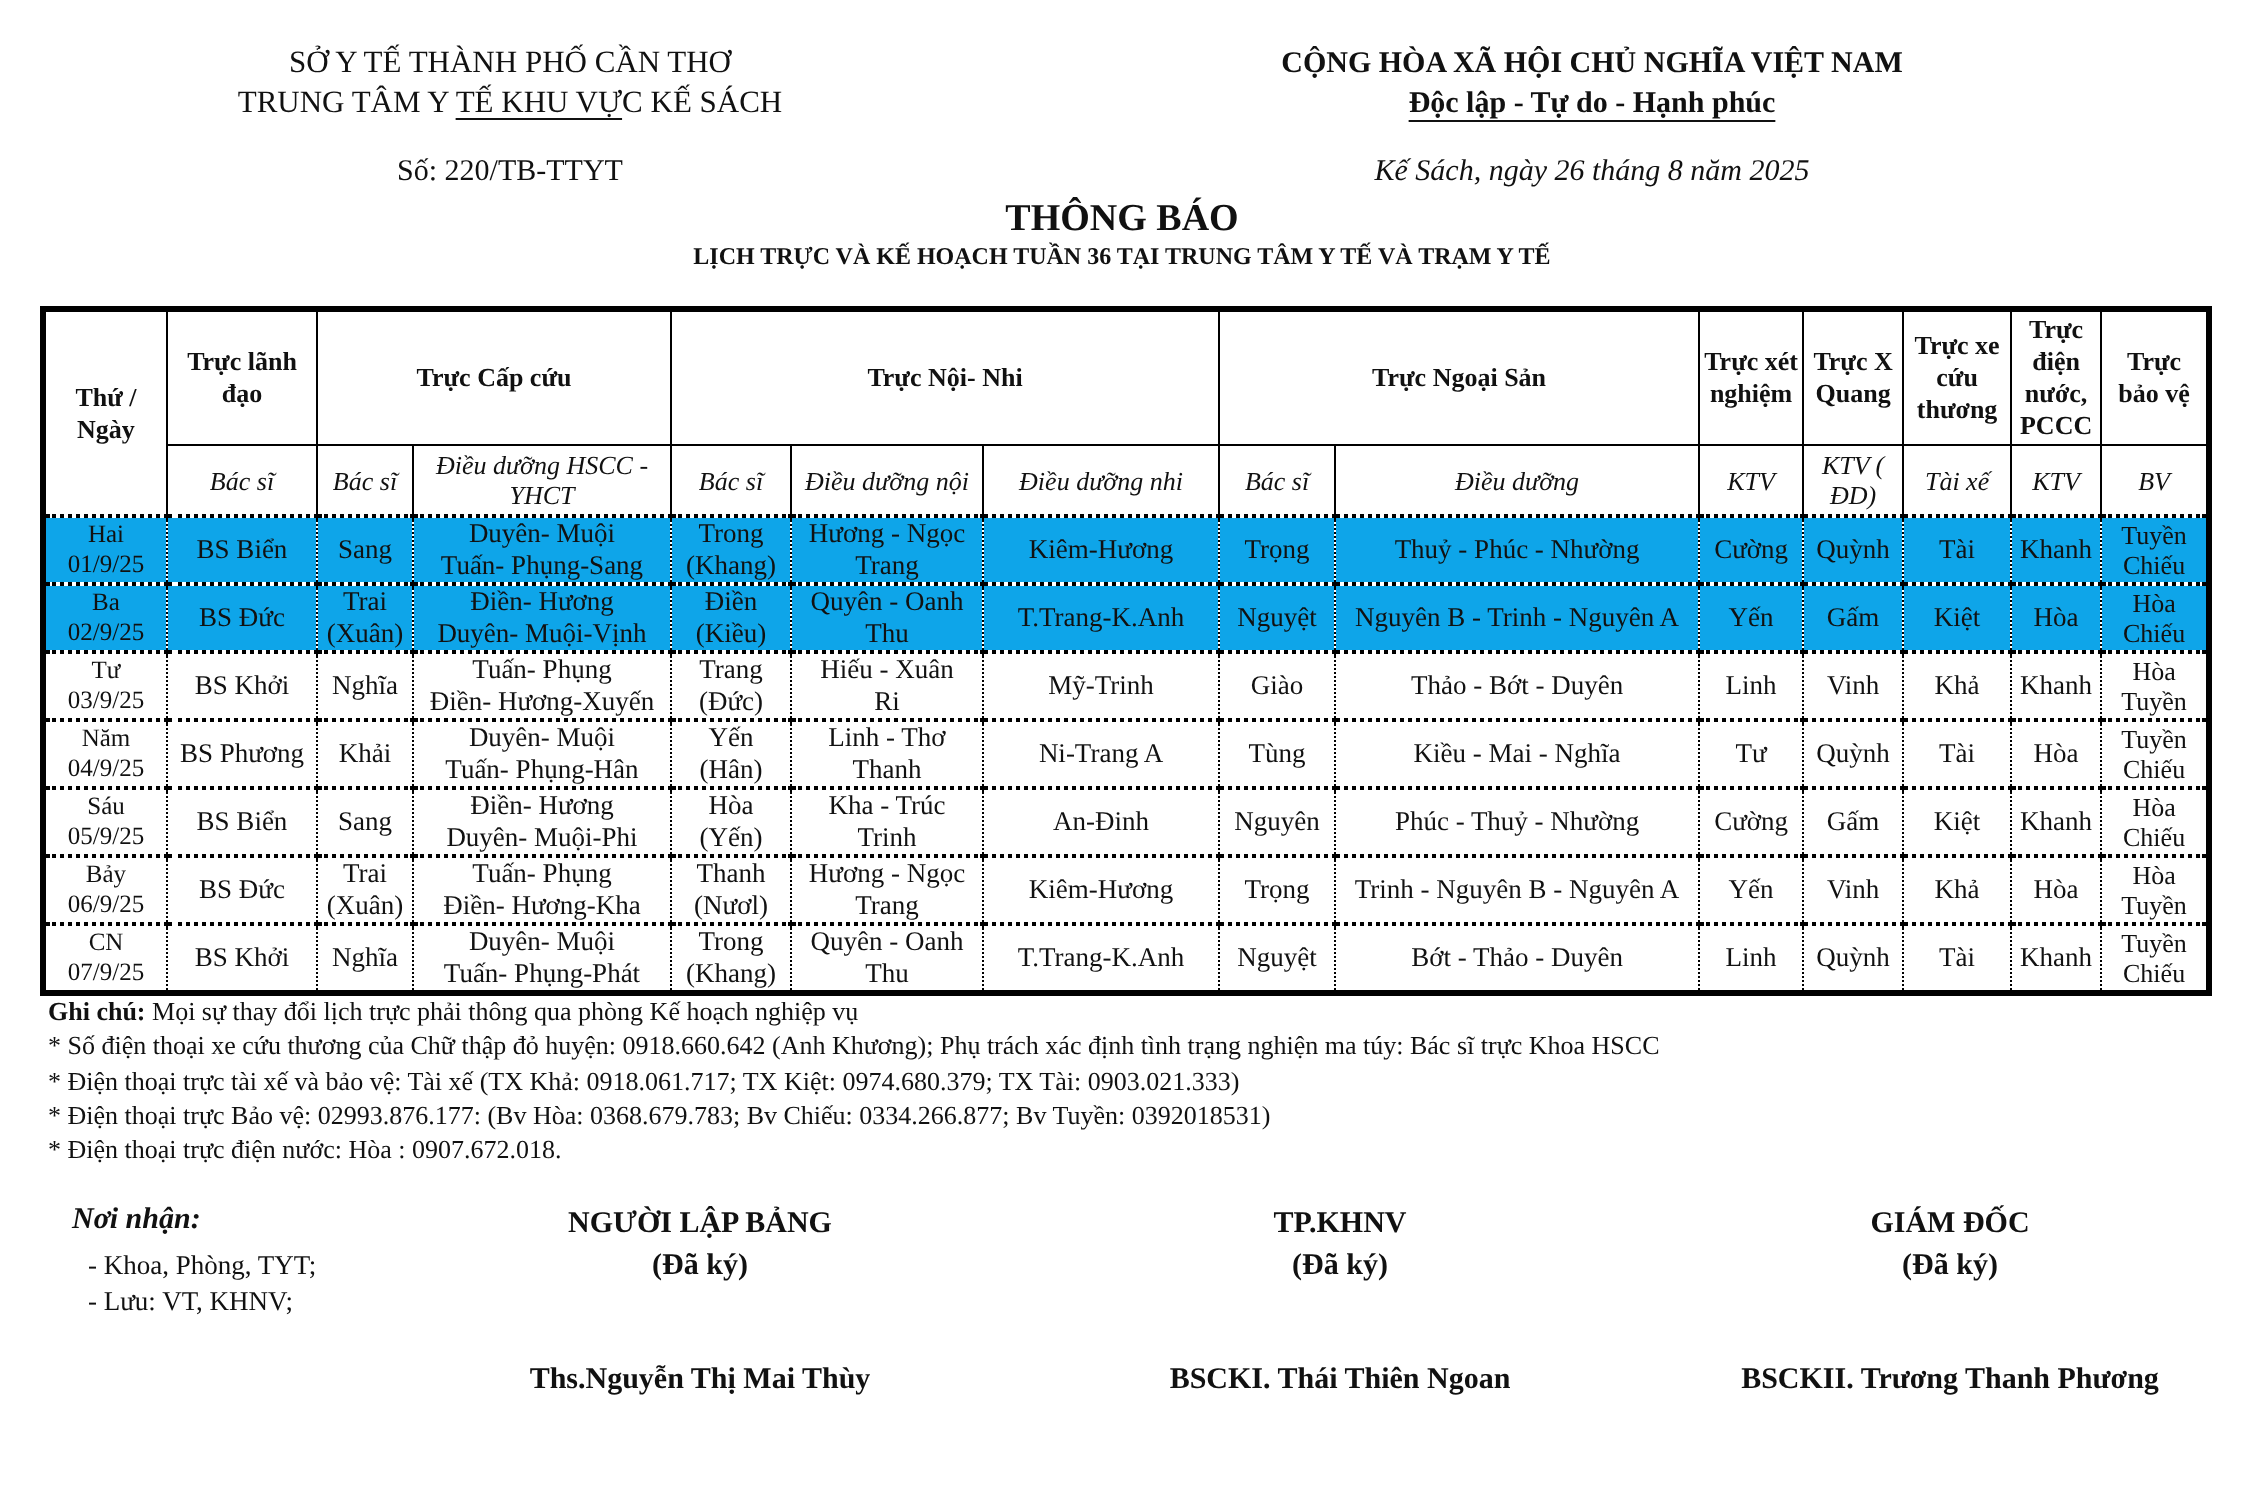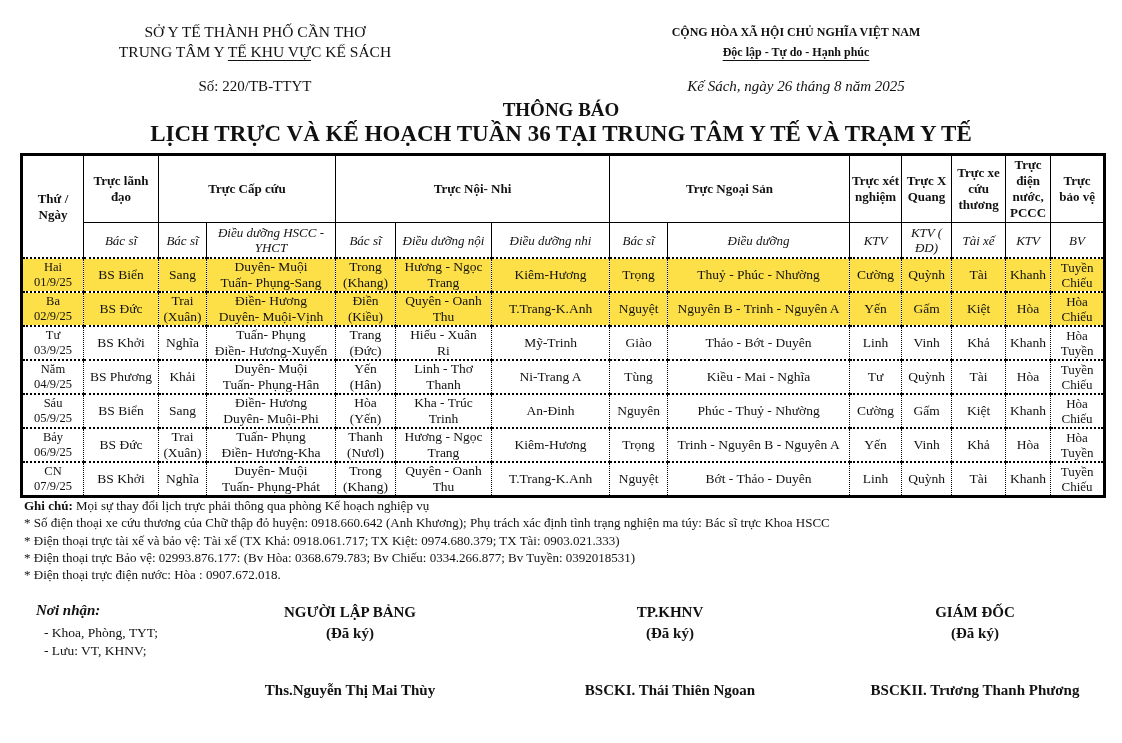--- a/index.html
+++ b/index.html
@@ -2,38 +2,38 @@
 <html><head>
 <meta charset="utf-8">
 <style>
   html, body { margin:0; padding:0; background:#ffffff; }
   body { width:1122px; height:743px; position:relative; overflow:hidden;
          font-family:"Liberation Serif", "DejaVu Serif", serif; color:#111; }
   .abs { position:absolute; }
 
   .hdr-left { left:60px; top:22px; width:390px; text-align:center; font-size:15.5px; font-weight:normal; line-height:20px; }
   .hdr-left .ul { text-decoration:underline; text-underline-offset:3px; }
-  .hdr-right { left:596px; top:22px; width:400px; text-align:center; font-size:12px; font-weight:bold; line-height:20px; }
+  .hdr-right { left:596px; top:22px; width:400px; text-align:center; font-size:15px; font-weight:bold; line-height:20px; }
   .hdr-right .ul { text-decoration:underline; text-underline-offset:4px;text-align:right; }
   .docno { left:60px; top:78px; width:390px; text-align:center; font-size:15px; }
   .dateline { left:596px; top:78px; width:400px; text-align:center; font-size:15px; font-style:italic; }
   .title1 { left:0; width:1122px; top:99px; text-align:center; font-size:19px; font-weight:bold; }
-  .title2 { left:0; width:1122px; top:121px; text-align:center; font-size:23px; font-weight:bold; }
+  .title2 { left:0; width:1122px; top:121px; text-align:center; font-size:12px; font-weight:bold; }
 
   table.sched { position:absolute; left:20px; top:153px; width:1083px; border-collapse:collapse;
                 border:3px solid #000; table-layout:fixed; font-size:13.5px; }
   table.sched td, table.sched th { border:1.5px solid #000; text-align:center; vertical-align:middle;
                 padding:0 1px; line-height:16px; overflow:hidden; }
   table.sched th { font-weight:bold; font-size:13px; }
   table.sched tr.h1 th { height:66px; }
   table.sched tr.h2 td { height:34px; font-style:italic; font-size:13px; line-height:15px;margin-top:42px; }
   table.sched tbody td { height:32px; border-left:1.5px dotted #000; border-right:1.5px dotted #000;
                 border-top:2px dotted #000; border-bottom:2px dotted #000; }
   table.sched tbody td.day { font-size:12.5px; line-height:15px; }
-  table.sched tbody tr.shaded td { background:#fde047; }
+  table.sched tbody tr.shaded td { background:#0ea5e9; }
   table.sched tbody td.bv { font-size:13px; line-height:15px;margin-top:36px; }
 
   .notes { left:24px; top:497px; font-size:13px; line-height:17.3px; }
   .notes .ghichu { font-weight:bold; }
 
   .noinhan { left:36px; top:602px; font-size:15px; font-style:italic; font-weight:bold; }
   .recv { left:44px; top:624px; font-size:13.5px; line-height:18px; }
 
   .sig { top:602px; text-align:center; font-weight:bold; font-size:15px; line-height:21px; }
   .sig .name { position:absolute; left:0; right:0; top:78px; font-size:15px; }

